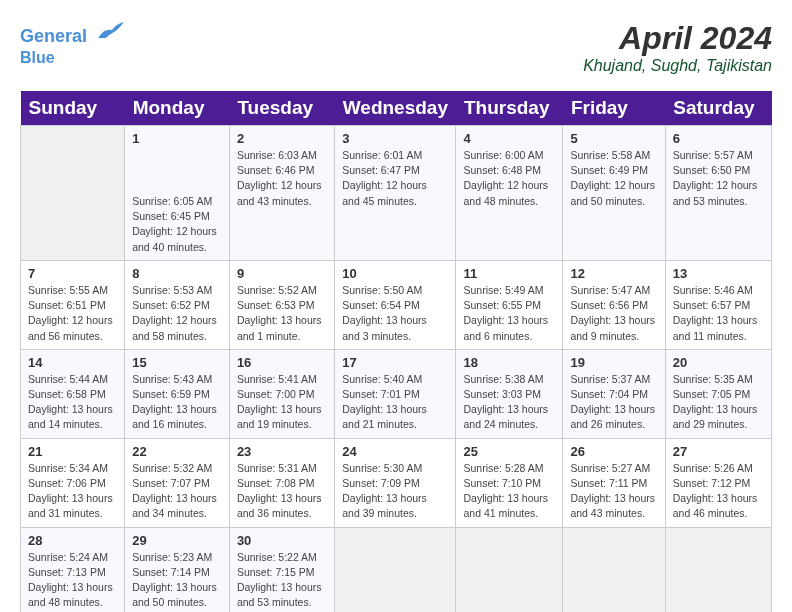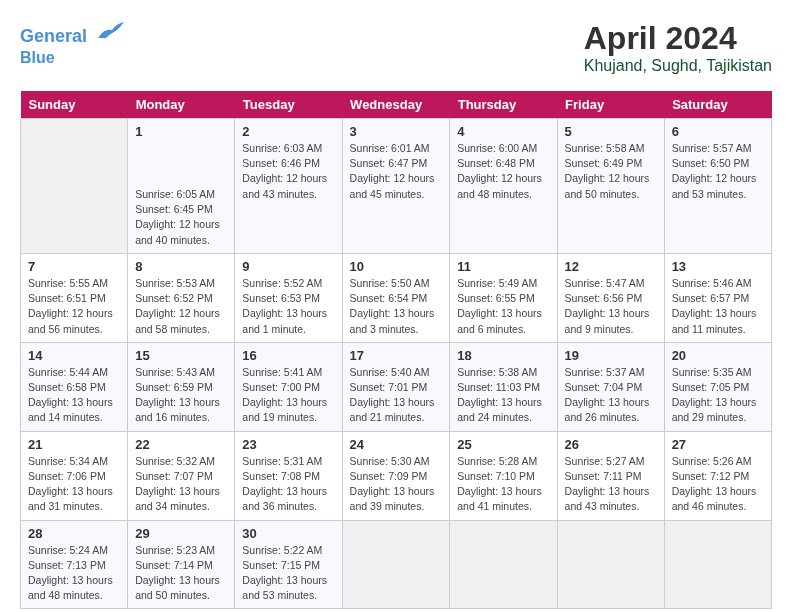--- a/index.html
+++ b/index.html
@@ -29,43 +29,44 @@
     }
     .logo-text span {
       color: #4a90d9;
     }
     .logo-bird {
       width: 28px;
       height: 22px;
       margin-left: 4px;
     }
     .title-block {
-      text-align: left;
+      text-align: right;
+      font-style: italic;
     }
     .title-block h1 {
       font-size: 32px;
       font-weight: bold;
       color: #333;
     }
     .title-block h2 {
       font-size: 16px;
       font-weight: normal;
       color: #14532d;
     }
     table {
       width: 100%;
       border-collapse: collapse;
       font-size: 11px;
     }
     thead tr th {
-      background-color: #be185d;
+      background-color: #4c1d95;
       color: #fff;
       text-align: left;
       padding: 6px 8px;
-      font-size: 13px;
+      font-size: 19px;
       font-weight: bold;
     }
     tbody tr td {
       border: 1px solid #ccc;
       padding: 5px 7px;
       vertical-align: top;
       width: 108px;
     }
     tbody tr {
       background: #fff;
@@ -245,21 +246,21 @@
         <td>
           <span class="day-num">17</span>
           <div class="day-info" style="white-space: pre-line;">Sunrise: 5:40 AM
 Sunset: 7:01 PM
 Daylight: 13 hours
 and 21 minutes.</div>
         </td>
         <td>
           <span class="day-num">18</span>
           <div class="day-info" style="white-space: pre-line;">Sunrise: 5:38 AM
-Sunset: 11:03 PM
+Sunset: 3:03 PM
 Daylight: 13 hours
 and 24 minutes.</div>
         </td>
         <td>
           <span class="day-num">19</span>
           <div class="day-info" style="white-space: pre-line;">Sunrise: 5:37 AM
 Sunset: 7:04 PM
 Daylight: 13 hours
 and 26 minutes.</div>
         </td>

